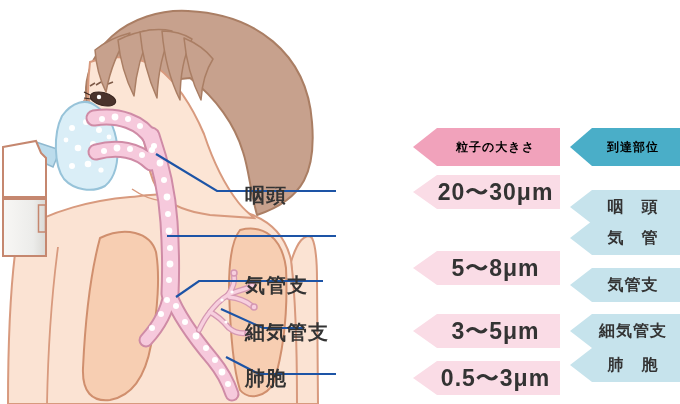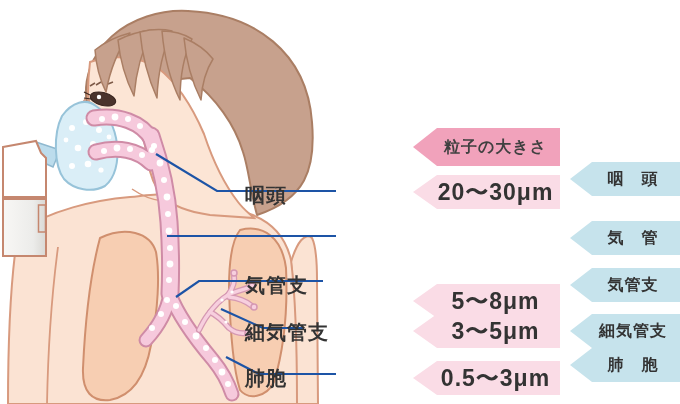--- a/index.html
+++ b/index.html
@@ -23,21 +23,21 @@
   .size-col{
     left:413px;width:147px;background:var(--row-pink);
     clip-path:polygon(0 50%,24px 0,100% 0,100% 100%,24px 100%);
     padding-left:18px;font-size:23px;
   }
   .site-col{
     left:570px;width:110px;background:var(--row-blue);
     clip-path:polygon(0 50%,22px 0,100% 0,100% 100%,22px 100%);
     padding-left:16px;font-size:16px;
   }
-  .hdr{height:38px;color:#404040;font-weight:700;font-size:16px;letter-spacing:1px;}
+  .hdr{height:38px;color:#000000;font-weight:700;font-size:12px;letter-spacing:1px;}
   .size-col.hdr{background:var(--header-pink);}
   .site-col.hdr{background:var(--header-teal);}
   .anat{
     position:absolute;left:245px;width:140px;text-align:left;
     font-size:20px;font-weight:600;color:var(--label-text);letter-spacing:1px;white-space:nowrap;
   }
   .leader{stroke:var(--leader-line);stroke-width:2.2;fill:none;}
 </style>
 </head>
 <body>
@@ -197,23 +197,24 @@
     </g>
   </svg>
 
   <div class="anat" style="top:182px">咽頭</div>
   <div class="anat" style="top:272px">気管支</div>
   <div class="anat" style="top:319px">細気管支</div>
   <div class="anat" style="top:365px">肺胞</div>
 
   <div class="arrow size-col hdr" style="top:128px">粒子の大きさ</div>
   <div class="arrow size-col" style="top:175px">20〜30μm</div>
-  <div class="arrow size-col" style="top:284px">5〜8μm</div>
+  <div class="arrow size-col" style="top:251px">5〜8μm</div>
   <div class="arrow size-col" style="top:314px">3〜5μm</div>
   <div class="arrow size-col" style="top:361px">0.5〜3μm</div>
 
-  <div class="arrow site-col" style="top:162px">咽　頭</div>
+  <div class="arrow site-col hdr" style="top:128px">到達部位</div>
+  <div class="arrow site-col" style="top:190px">咽　頭</div>
   <div class="arrow site-col" style="top:221px">気　管</div>
   <div class="arrow site-col" style="top:268px">気管支</div>
   <div class="arrow site-col" style="top:314px">細気管支</div>
   <div class="arrow site-col" style="top:348px">肺　胞</div>
 
 </div>
 
 </body></html>

